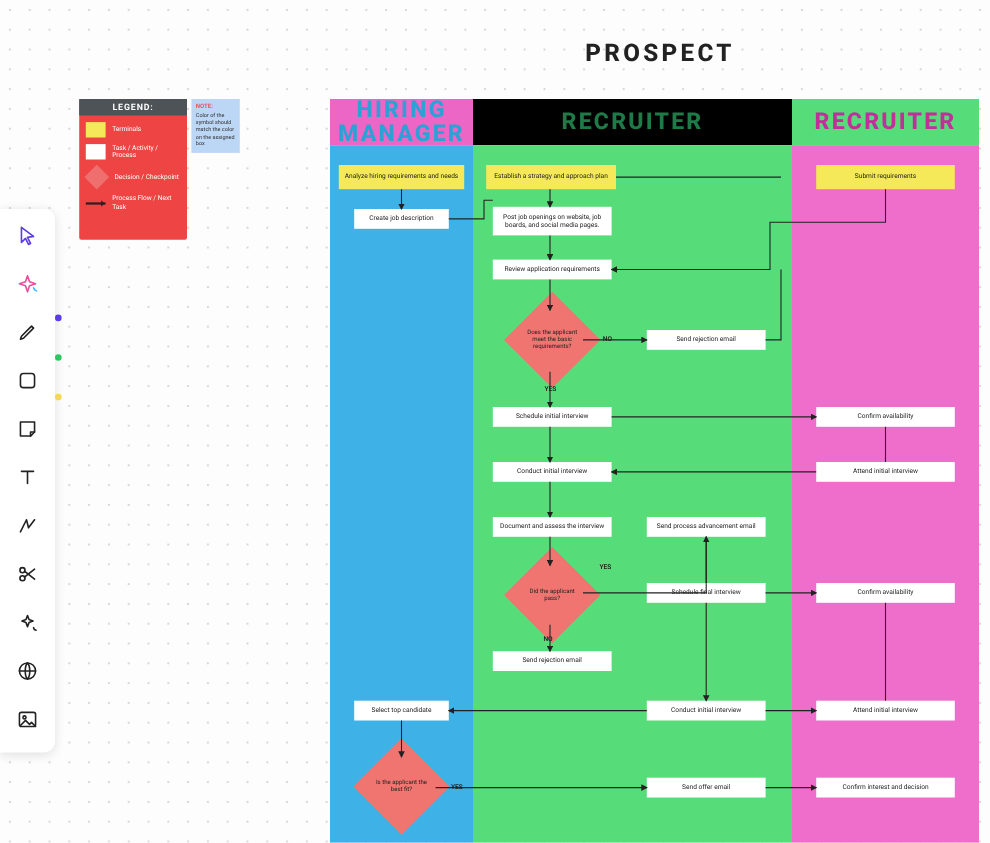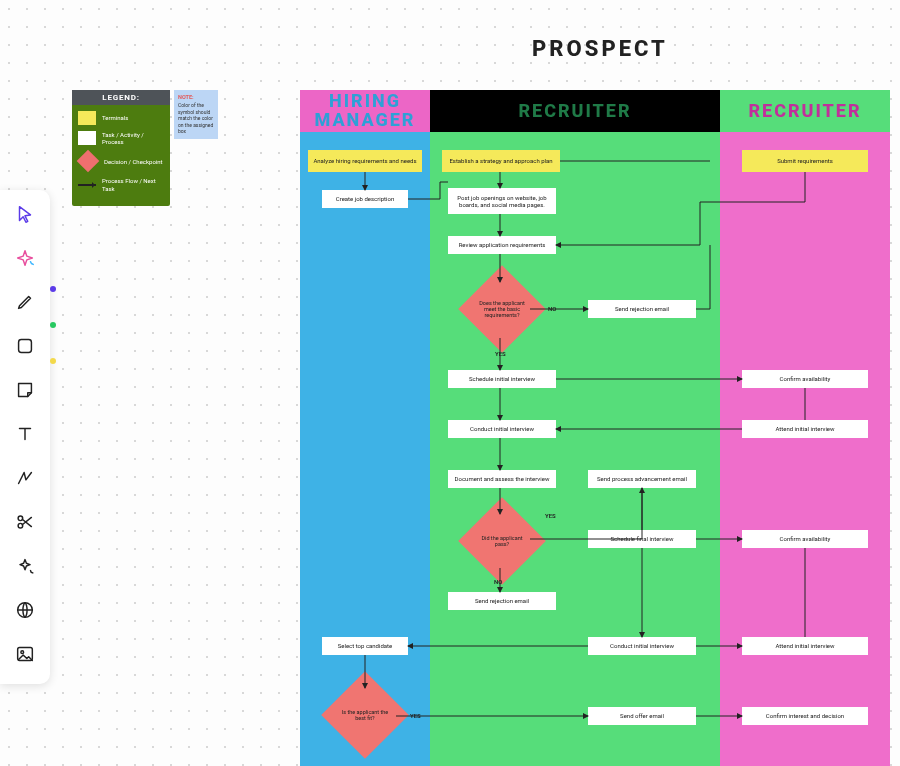--- a/index.html
+++ b/index.html
@@ -38,23 +38,23 @@
   .tool svg { width: 22px; height: 22px; stroke:#222; stroke-width:1.6; fill:none; stroke-linecap:round; stroke-linejoin:round; }
   .tool.cursor svg { stroke:#5b3be8; }
   
   .status-dot { position:absolute; width:6px; height:6px; border-radius:50%; left:50px; }
 
   
   .legend {
     position:absolute;
     left:72px; top:90px;
     width:98px;
-    background:#4d7c0f;
+    background:#ef4444;
     border-radius:2px;
-    padding:4px 6px 8px;
+    padding:4px 6px 20px;
     color:#fff;
     font-size:6px;
   }
   .legend-title {
     text-align:center;
     font-size:8px;
     letter-spacing:0.8px;
     font-weight:700;
     color:#fff;
     background:#4e5358;
@@ -97,21 +97,21 @@
     left:300px; top:90px;
     width:590px; height:676px;
     display:flex;
   }
   .lane { position:relative; }
   .lane-header {
     height:42px;
     display:flex; align-items:center; justify-content:center;
     font-weight:800;
     letter-spacing:2px;
-    font-size:18px;
+    font-size:21px;
     text-align:center;
     line-height:1.05;
   }
   .lane-body { position:relative; height:634px; }
   .lane.hm { width:130px; }
   .lane.hm .lane-header { background:#ec66c6; color:#2ea0d6; }
   .lane.hm .lane-body { background:#3eb2e6; }
   .lane.rec { width:290px; }
   .lane.rec .lane-header { background:#000000; color:#1f7a47; }
   .lane.rec .lane-body { background:#56dd7a; }

